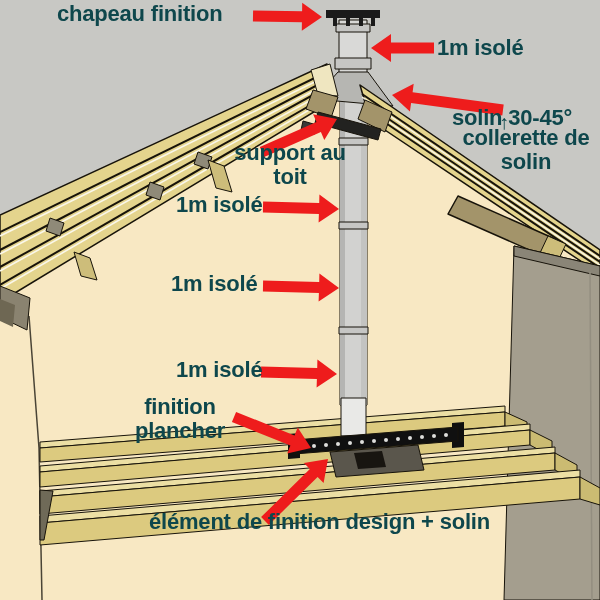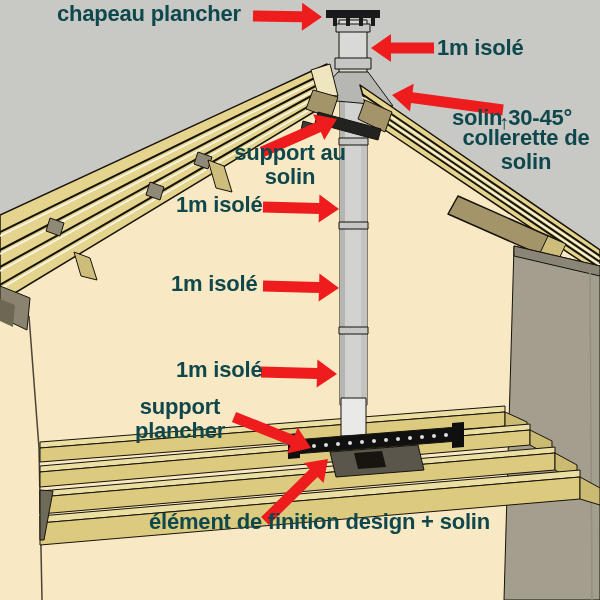--- a/index.html
+++ b/index.html
@@ -164,24 +164,24 @@
       <polygon class="arrow" points="503.7,104.5 412.6,92.2 413.7,83.8 392,95 409.9,111.6 411.1,103.1 502.3,115.5"></polygon>
       <polygon class="arrow" points="264.2,157 320.9,132.1 324.3,139.9 337,119 313.1,114.2 316.5,122 259.8,147"></polygon>
       <polygon class="arrow" points="262.9,212.5 318.9,214 318.6,222.5 339,209 319.4,194.5 319.2,203 263.1,201.5"></polygon>
       <polygon class="arrow" points="262.9,291.5 318.9,293 318.6,301.5 339,288 319.4,273.5 319.2,282 263.1,280.5"></polygon>
       <polygon class="arrow" points="260.9,377.5 316.9,379 316.6,387.5 337,374 317.4,359.5 317.2,368 261.1,366.5"></polygon>
       <polygon class="arrow" points="231.9,422.1 290.4,445.6 287.2,453.5 311,448 297.7,427.5 294.5,435.4 236.1,411.9"></polygon>
       <polygon class="arrow" points="268.9,524.9 317.6,476.9 323.6,483 328,459 303.9,463.1 309.9,469.1 261.1,517.1"></polygon>
     </g>
   </svg>
 
-  <div class="lbl l-chapeau">chapeau plancher</div>
+  <div class="lbl l-chapeau">chapeau finition</div>
   <div class="lbl l-isoletop">1m isolé</div>
   <div class="lbl l-solin">solin 30-45°</div>
   <div class="lbl l-collerette">collerette de solin</div>
   <div class="lbl l-uparrow">↑</div>
-  <div class="lbl l-supporttoit">support au solin</div>
+  <div class="lbl l-supporttoit">support au toit</div>
   <div class="lbl l-isole1">1m isolé</div>
   <div class="lbl l-isole2">1m isolé</div>
   <div class="lbl l-isole3">1m isolé</div>
-  <div class="lbl l-plancher">support plancher</div>
+  <div class="lbl l-plancher">finition plancher</div>
   <div class="lbl l-element">élément de finition design + solin</div>
 </div>
 
 </body></html>

